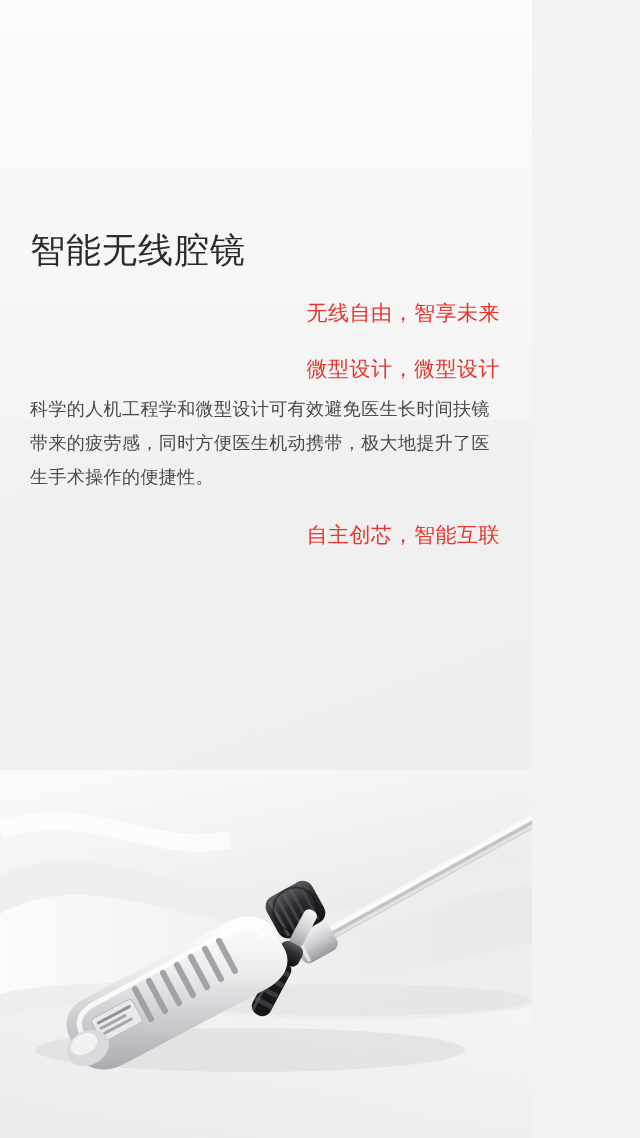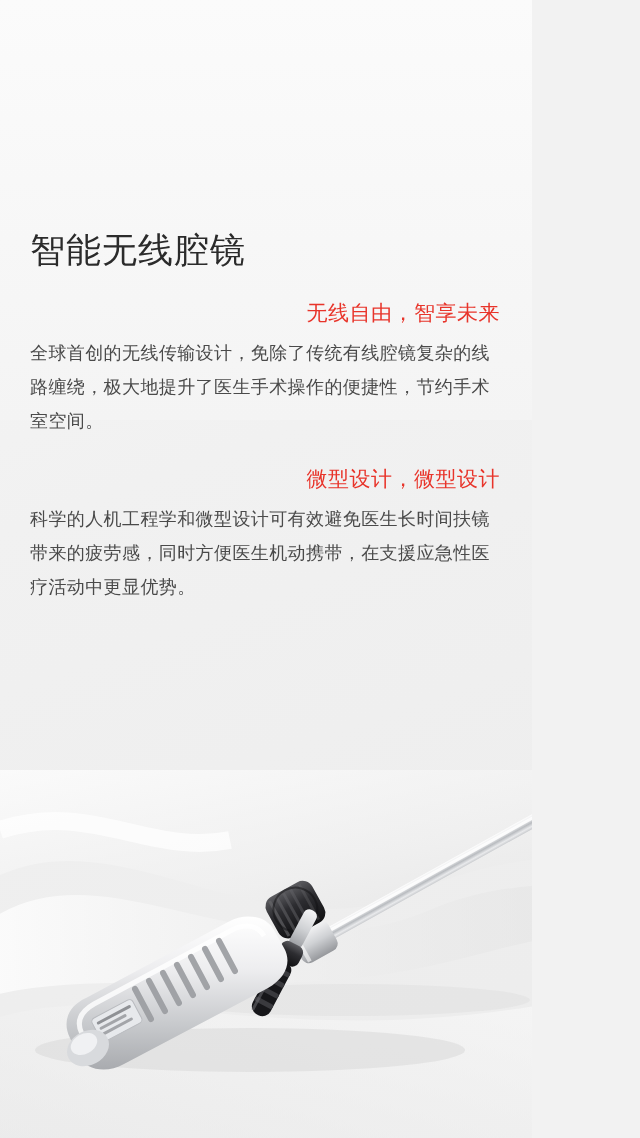--- a/index.html
+++ b/index.html
@@ -198,25 +198,25 @@
       <ellipse cx="28" cy="138" rx="22" ry="17" transform="rotate(-28 28 138)" fill="#d8dadd"></ellipse>
       <ellipse cx="24" cy="134" rx="14" ry="10" transform="rotate(-28 24 134)" fill="#f0f1f3"></ellipse>
     </g>
   </svg>
 
   <div class="content">
     <h1 class="title">智能无线腔镜</h1>
 
     <div class="section">
       <h2 class="section-head">无线自由，智享未来</h2>
-      <p class="section-body">全球首创的无线传输设计，免除了传统有线腔镜复杂的线路缠绕，极大地提升了医生手术操作的便捷性，节约手术室空间。</p>
     </div>
 
     <div class="section">
       <h2 class="section-head">微型设计，微型设计</h2>
-      <p class="section-body">科学的人机工程学和微型设计可有效避免医生长时间扶镜带来的疲劳感，同时方便医生机动携带，在支援应急性医疗活动中更显优势。</p>
+      <p class="section-body">科学的人机工程学和微型设计可有效避免医生长时间扶镜带来的疲劳感，同时方便医生机动携带，极大地提升了医生手术操作的便捷性。</p>
     </div>
 
     <div class="section">
+      <h2 class="section-head">自主创芯，智能互联</h2>
     </div>
   </div>
 
 </div>
 
 </body></html>

